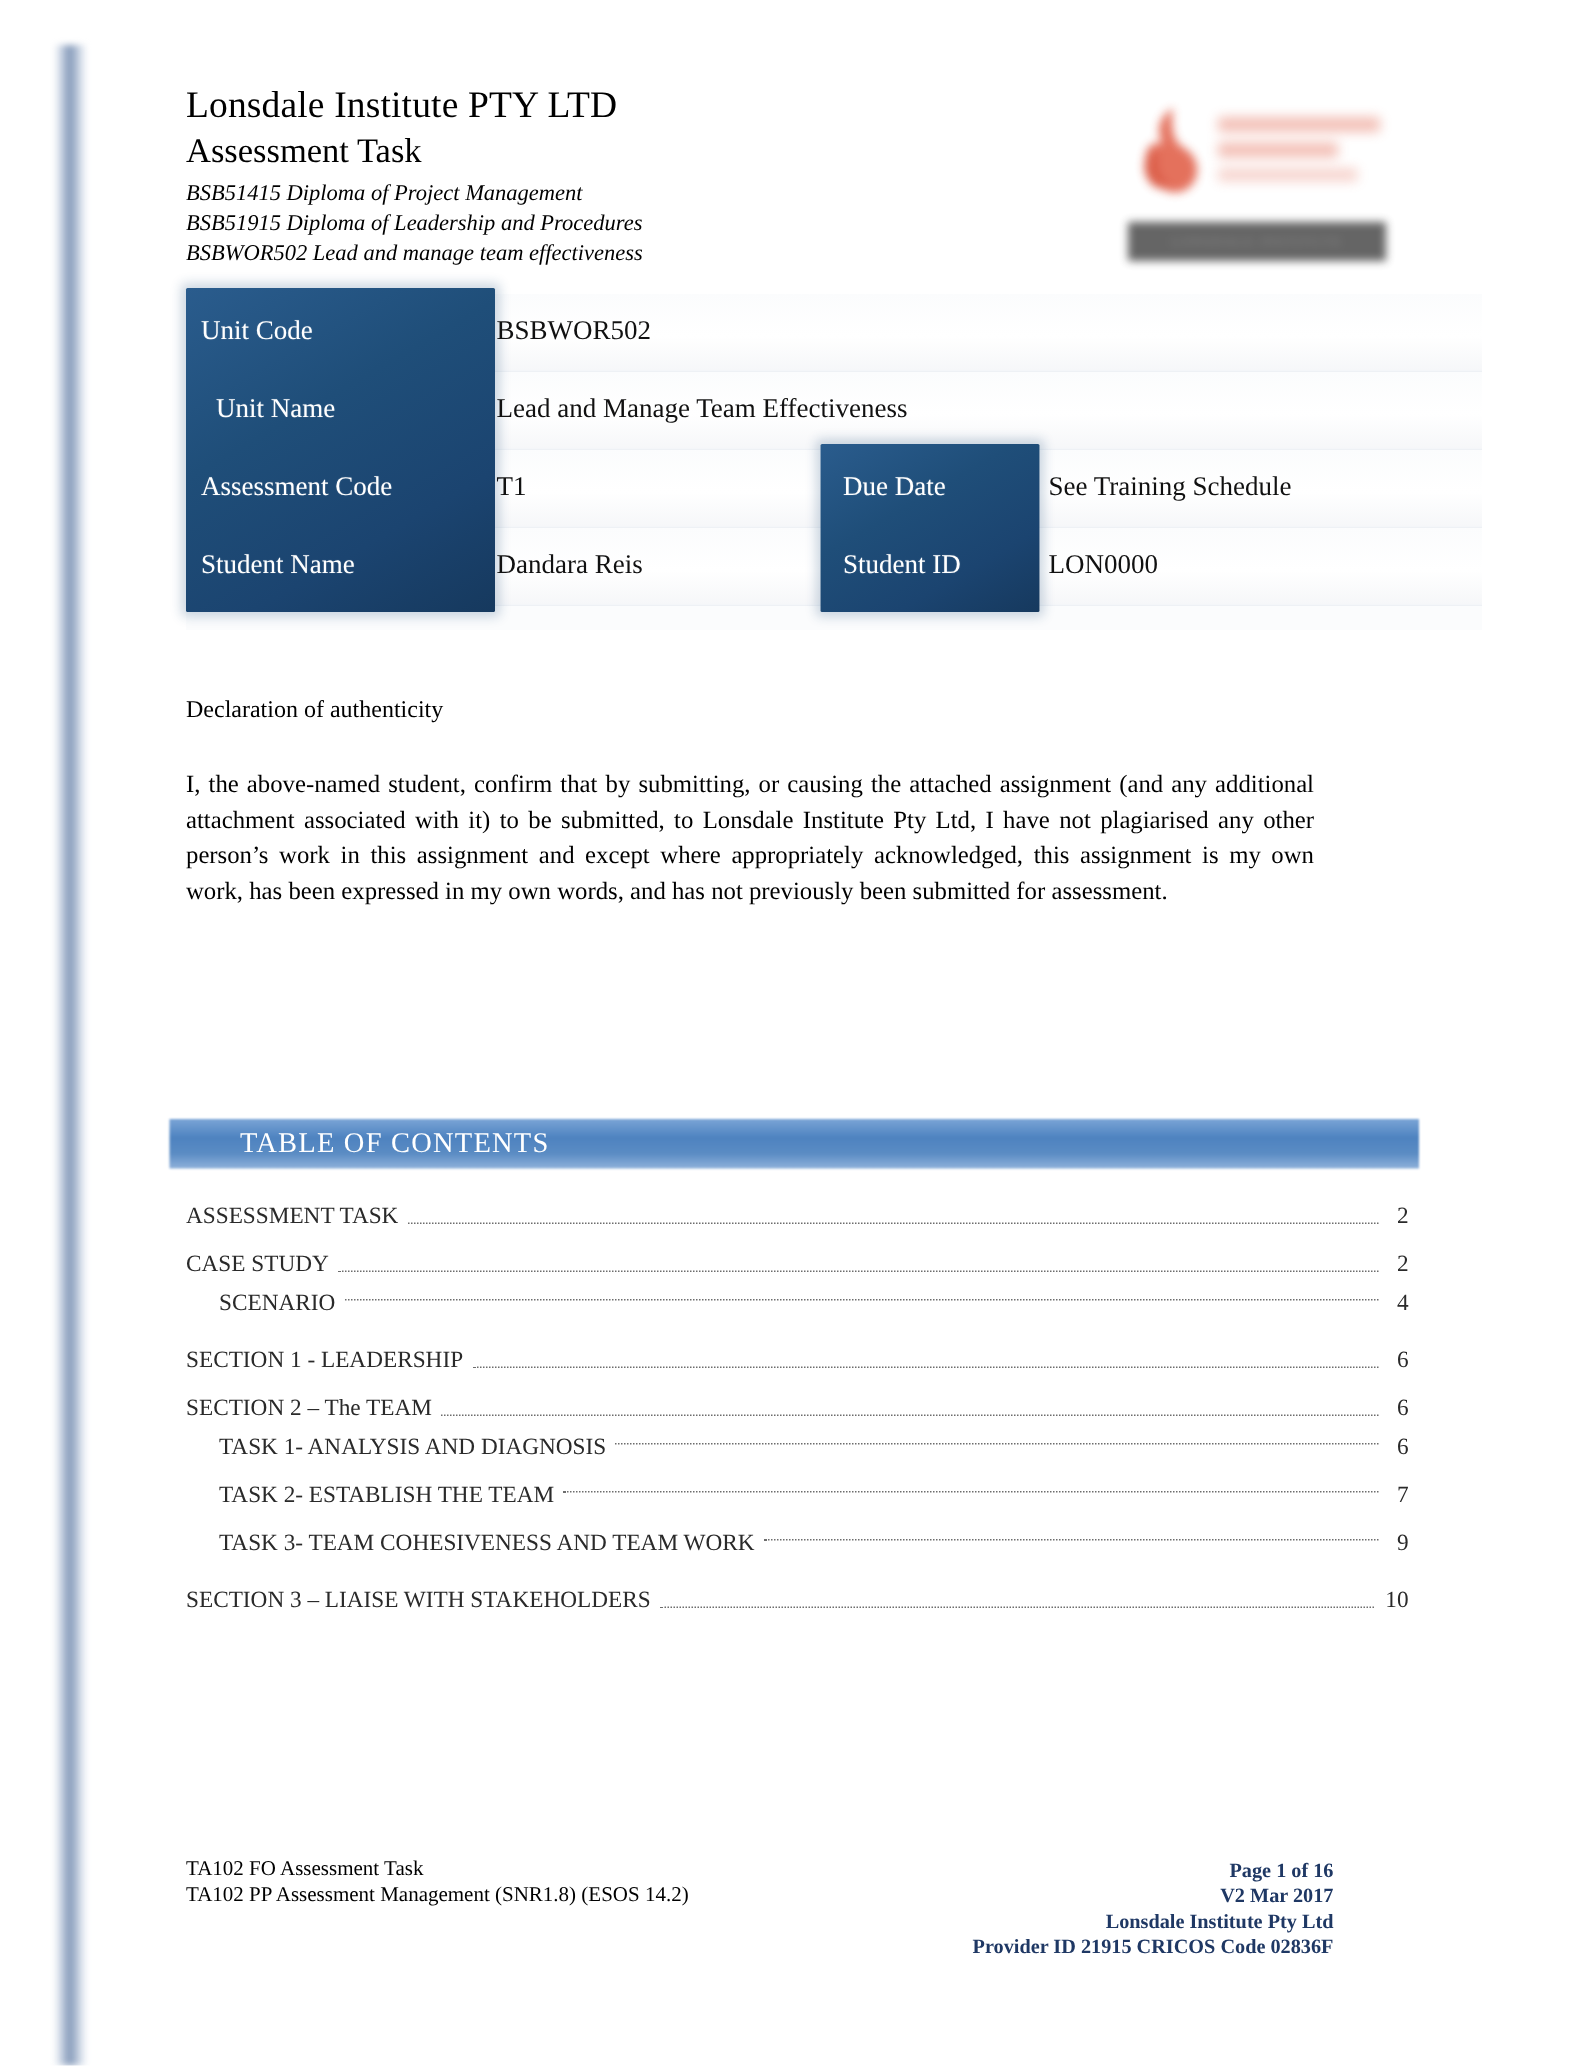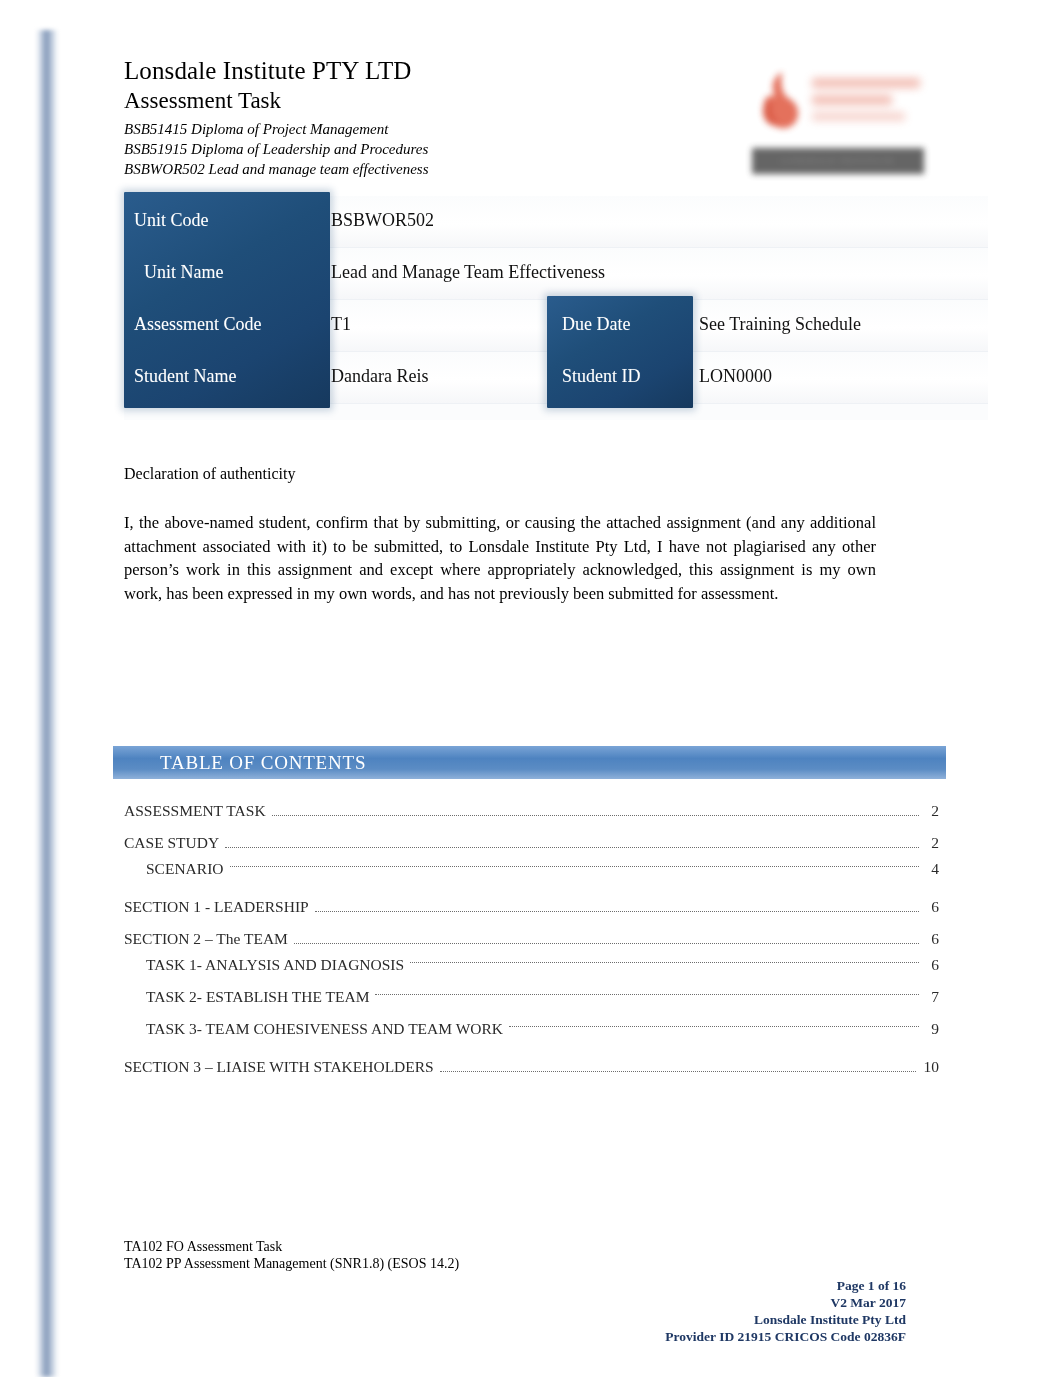--- a/index.html
+++ b/index.html
@@ -277,28 +277,27 @@
   .footer-left {
     position: absolute;
     left: 124px;
     top: 1238px;
     font-size: 14px;
     line-height: 17px;
     color: #000000;
   }
   .footer-right {
     position: absolute;
-    right: 90px;
+    right: 107px;
     top: 1238px;
     text-align: right;
     font-size: 13.5px;
     line-height: 17px;
     color: #1f3864;
     font-weight: bold;
-    margin-top: 39px;
   }
 </style>
 </head>
 <body>
 
 <div class="page">
 
   <div class="left-bar"></div>
 
   <div class="header">

